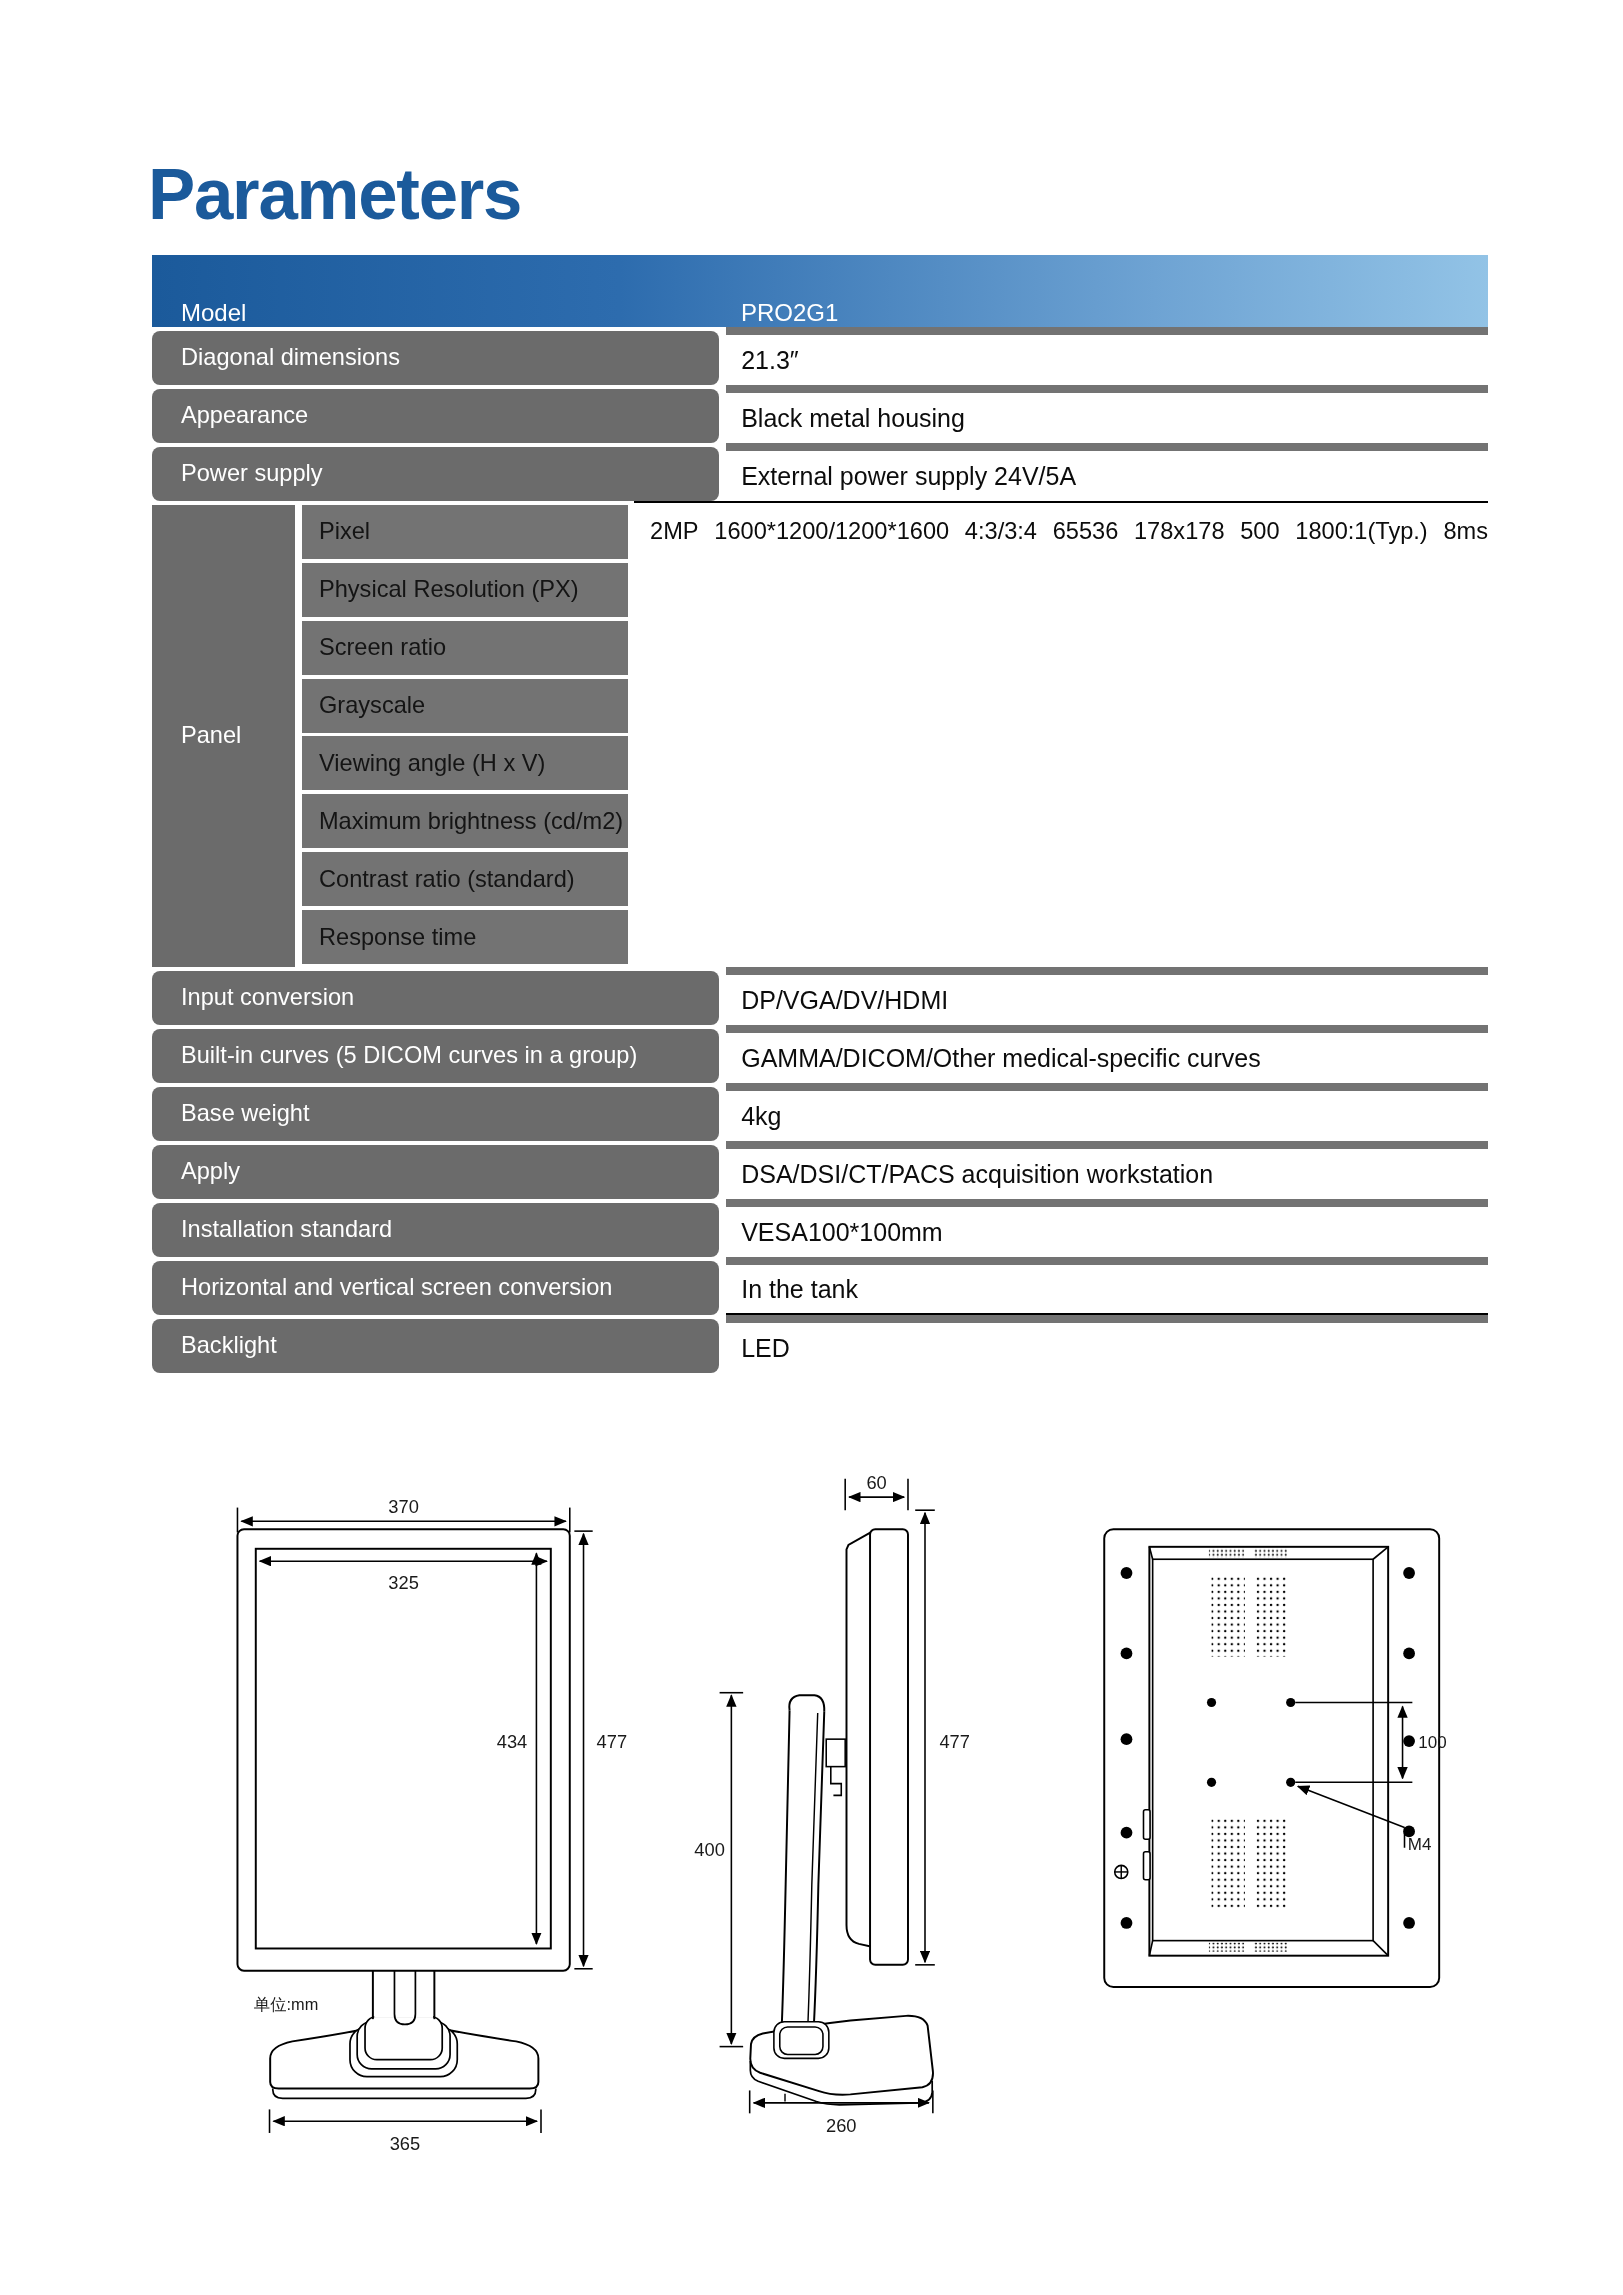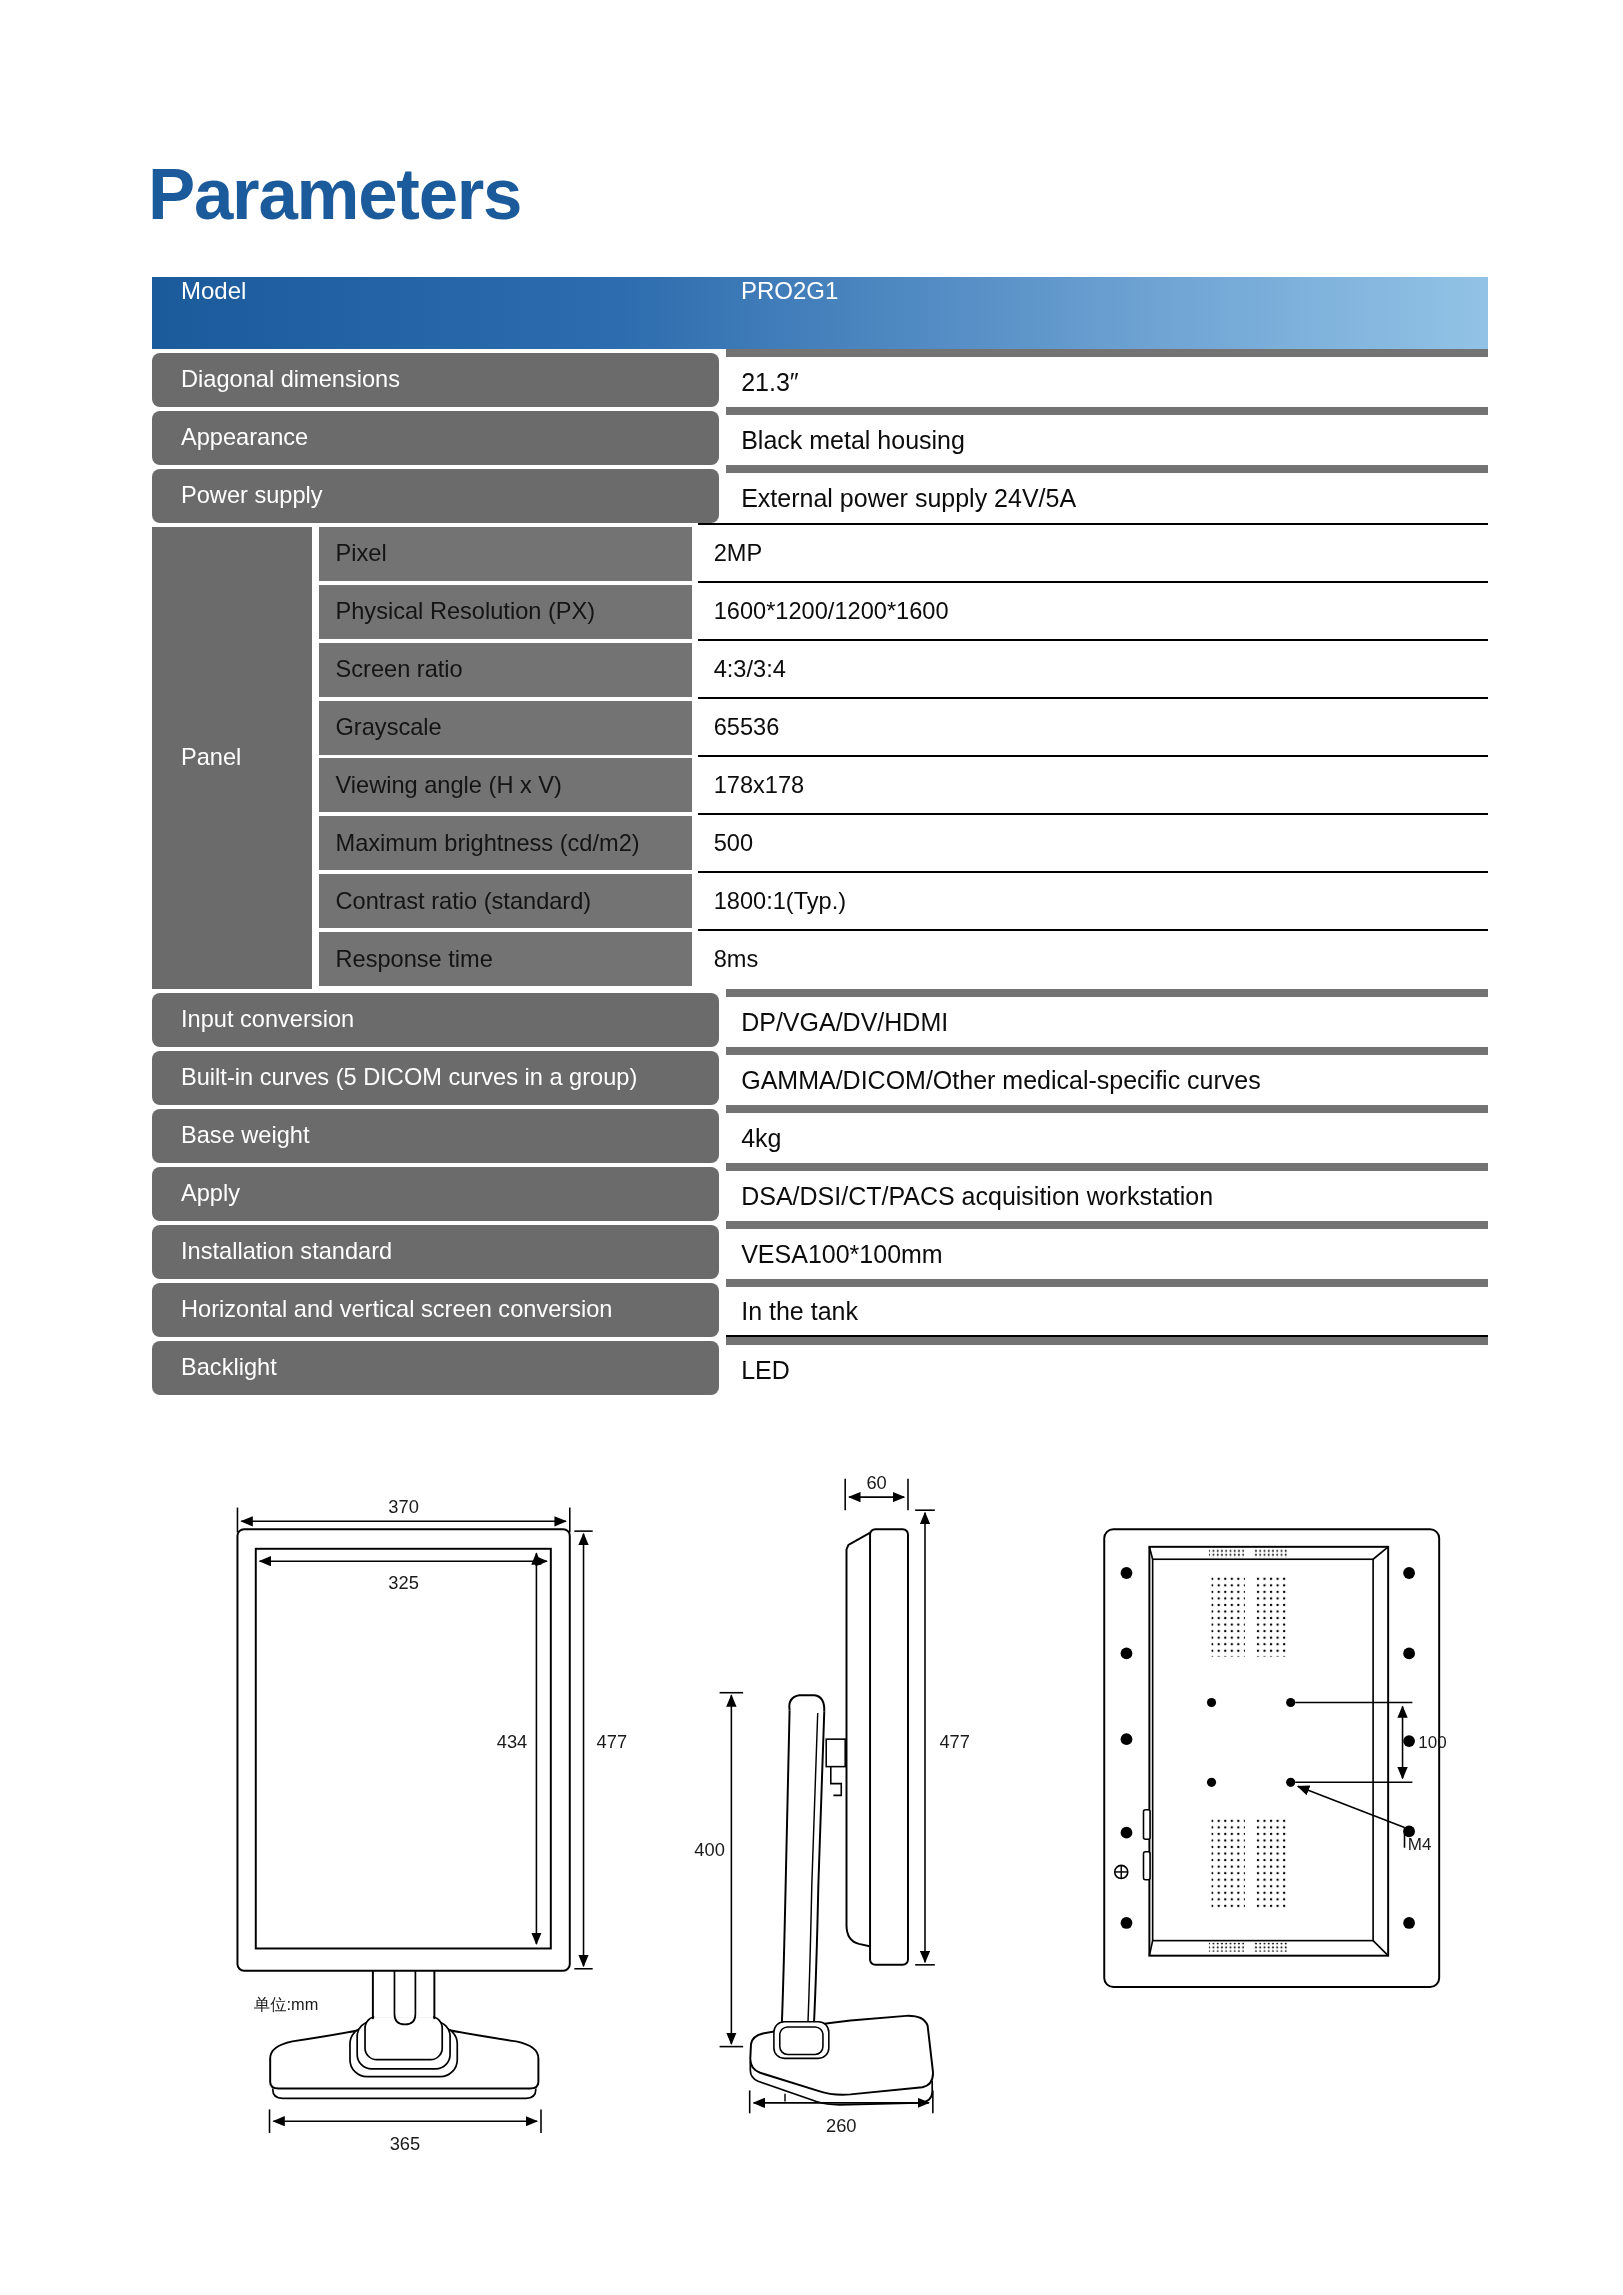--- a/index.html
+++ b/index.html
@@ -10,23 +10,22 @@
   
   .page-title{
     position:absolute;left:148px;top:158px;
     font-size:73px;line-height:72px;font-weight:700;
     color:#1b5a9b;letter-spacing:-1.3px;transform:scaleX(.97);transform-origin:left;
     white-space:nowrap;
   }
   
   .spec-table{position:absolute;left:152px;top:255px;width:1336px;}
   .hdr-row{
-    height:72px;display:flex;align-items:flex-start;
+    height:72px;display:flex;align-items:flex-end;
     background:linear-gradient(90deg,#1b5a9b 0%,#2d6cae 35%,#6ea3d3 75%,#92c3e6 100%);
-    margin-top:22px;
   }
   .hdr-label{width:567px;box-sizing:border-box;padding-left:29px;color:#fff;font-size:24px;}
   .hdr-value{padding-left:22px;color:#fff;font-size:24px;}
   .row{display:flex;height:58px;}
   .row .lbl{
     width:567px;height:54px;margin-top:3.9px;box-sizing:border-box;
     background:#6b6b6b;color:#fff;font-size:23.6px;
     display:flex;align-items:center;padding-left:29px;border-radius:8px;
   }
   .row .val{
@@ -39,21 +38,21 @@
   .panel-cell{
     width:160px;height:462px;margin-top:3.9px;box-sizing:border-box;
     background:#6b6b6b;color:#fff;font-size:23.6px;
     display:flex;align-items:center;padding-left:29px;
   }
   .panel-mid{width:373px;margin-left:6.5px;display:flex;flex-direction:column;}
   .panel-mid .sub{
     height:54px;margin-top:3.9px;box-sizing:border-box;background:#737373;
     color:#141414;font-size:23.6px;display:flex;align-items:center;padding-left:17px;
   }
-  .panel-vals{flex:1;margin-left:6.5px;display:flex;flex-direction:column;}
+  .panel-vals{flex:1;margin-left:6.5px;display:flex;flex-direction:row;}
   .panel-vals .pval{
     height:58px;box-sizing:border-box;border-top:2px solid #000;background:#fff;
     font-size:23.6px;color:#0c0c0c;display:flex;align-items:center;padding-left:15.7px;
   }
   
   .drawings{position:absolute;left:0;top:1459px;width:1623px;height:733px;}
   svg text{font-family:"Liberation Sans", sans-serif;fill:#1a1a1a;}
 </style>
 </head>
 <body>

